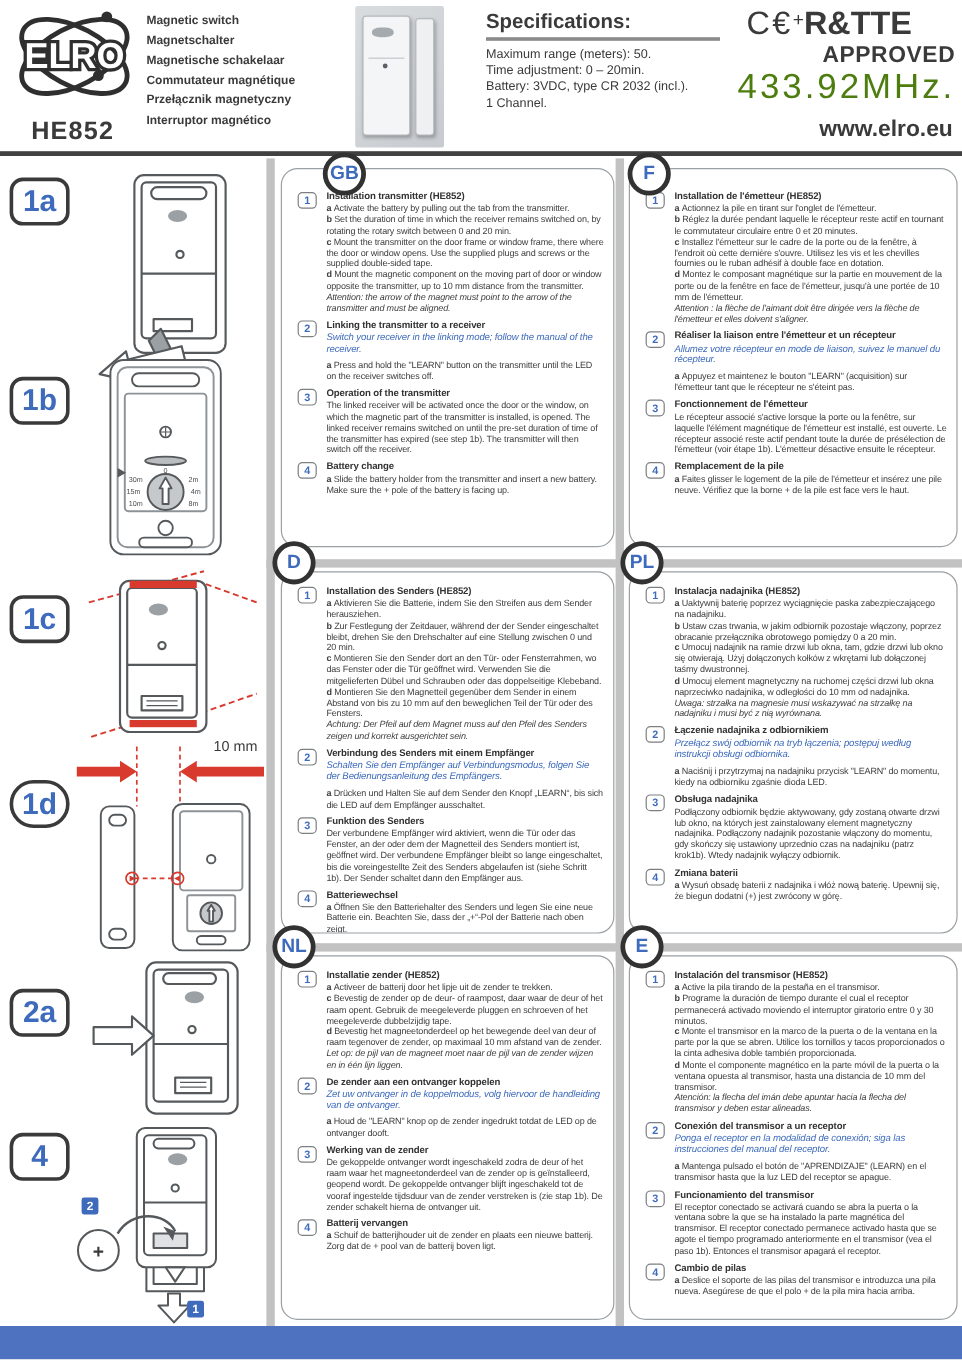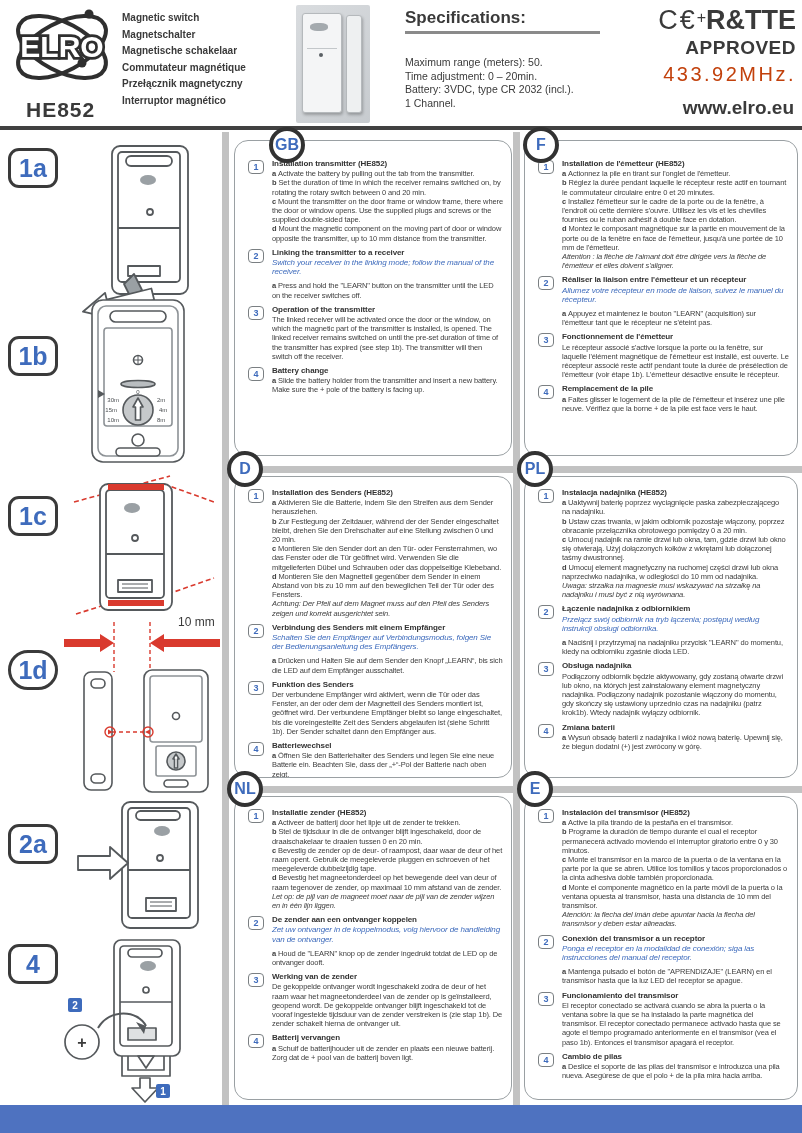--- a/index.html
+++ b/index.html
@@ -11,29 +11,29 @@
   .logo-wrap { position:absolute; left:6px; top:0; width:112px; height:96px; }
   .model { position:absolute; left:26px; top:98px; font-size:21px; font-weight:bold; letter-spacing:1px; }
   .prod-names { position:absolute; left:122px; top:10px; font-size:10px; font-weight:bold; line-height:16.5px; }
   .photo { position:absolute; left:296px; top:5px; width:74px; height:118px; background:linear-gradient(135deg,#d9dcdf,#c7cbcf); border-radius:2px; }
   .photo .main-piece { position:absolute; left:6px; top:8px; width:40px; height:100px; background:#f4f5f6; border:1px solid #b5b9bc; border-radius:3px; box-shadow:1px 2px 3px rgba(0,0,0,.25); }
   .photo .main-piece:after { content:""; position:absolute; left:4px; top:34px; width:30px; height:1px; background:#c3c7ca; }
   .photo .logo-smudge { position:absolute; left:14px; top:18px; width:18px; height:8px; background:#8a9096; border-radius:40%; opacity:.75; }
   .photo .dot { position:absolute; left:23px; top:48px; width:4px; height:4px; background:#5a6065; border-radius:50%; }
   .photo .mag-piece { position:absolute; left:50px; top:10px; width:16px; height:98px; background:#eef0f1; border:1px solid #b5b9bc; border-radius:3px; box-shadow:1px 2px 3px rgba(0,0,0,.25); }
   .specs { position:absolute; left:405px; top:8px; width:210px; }
-  .specs h2 { font-size:17px; font-weight:bold; padding-bottom:3px; border-bottom:3px solid #8a8a8a; margin-bottom:22px; width:195px; }
+  .specs h2 { font-size:17px; font-weight:bold; padding-bottom:3px; border-bottom:3px solid #8a8a8a; margin-bottom:5px; width:195px; }
   .specs div { font-size:10.5px; line-height:13.5px; }
   .approval { position:absolute; right:6px; top:4px; width:210px; text-align:right; }
-  .approval .l1 { font-size:27px; line-height:28px; }
+  .approval .l1 { font-size:27px; line-height:28px;text-align:center; }
   .approval .l1 .ce { font-weight:400; letter-spacing:2px; }
   .approval .l1 .plus { font-size:16px; vertical-align:6px; }
   .approval .l1 .rtte { font-weight:bold; }
   .approval .l2 { font-size:19px; font-weight:bold; line-height:27px; letter-spacing:.5px; }
-  .approval .l3 { font-size:20px; font-weight:400; color:#c2410c; letter-spacing:2.5px; line-height:26px; }
+  .approval .l3 { font-size:29px; font-weight:400; color:#4d7c0f; letter-spacing:2.5px; line-height:26px; }
   .website { position:absolute; right:8px; top:97px; font-size:19px; font-weight:bold; }
 
   
   .vbar { position:absolute; width:7px; background:#c2c2c2; }
   .hbar { position:absolute; height:7px; background:#c2c2c2; }
   .lang-box { position:absolute; background:#fff; border:1.3px solid #9aa0a3; border-radius:14px; overflow:hidden; padding:11px 8px 4px 13px; }
   .badge { position:absolute; width:36px; height:36px; border:4.5px solid #323232; border-radius:50%; background:#fff; color:#3e6bbc; font-weight:bold; font-size:16px; display:flex; align-items:center; justify-content:center; z-index:5; }
 
   
   .step { display:flex; margin-bottom:5px; }
@@ -116,21 +116,21 @@
       <circle cx="88" cy="72" r="3"></circle>
       <line x1="56" y1="88" x2="118" y2="88"></line>
       <rect x="66" y="126" width="32" height="10"></rect>
       <polygon points="72,134 80,150 70,160 62,144" fill="#9aa0a4" stroke="#55595c"></polygon>
       <g transform="rotate(-14 52 164)">
         <polygon points="92,158 46,158 46,151 20,164 46,177 46,170 92,170" fill="#fff"></polygon>
       </g>
     </g>
   </svg>
 
-  <div class="diag-label" style="left:8px; top:336px;">1b</div>
+  <div class="diag-label" style="left:8px; top:314px;">1b</div>
   <svg class="dsvg" style="left:72px; top:298px;" width="132" height="168" viewBox="0 0 132 168">
     <g stroke="#55595c" stroke-width="1.6" fill="#fff" stroke-linejoin="round">
       <rect x="20" y="2" width="92" height="162" rx="11"></rect>
       <rect x="26" y="8" width="80" height="150" rx="8" stroke="#8d9296"></rect>
       <rect x="38" y="13" width="56" height="11" rx="5.5"></rect>
       <rect x="32" y="30" width="68" height="98" rx="3" stroke="#8d9296"></rect>
       <circle cx="66" cy="62" r="4.5"></circle>
       <line x1="62" y1="62" x2="70" y2="62" stroke-width="1"></line>
       <line x1="66" y1="58" x2="66" y2="66" stroke-width="1"></line>
       <ellipse cx="66" cy="86" rx="17" ry="3.5" fill="#b9bdc0"></ellipse>
@@ -256,20 +256,21 @@
 
   <div class="lang-box" style="left:234px; top:140px; width:278px; height:316px; padding-top:18px;">
     <div class="step">
       <div class="stepnum">1</div>
       <div class="stepbody">
         <div class="steptitle">Installation transmitter (HE852)</div>
         <div class="para"><b>a</b><span>Activate the battery by pulling out the tab from the transmitter.</span></div>
         <div class="para"><b>b</b><span>Set the duration of time in which the receiver remains switched on, by rotating the rotary switch between 0 and 20 min.</span></div>
         <div class="para"><b>c</b><span>Mount the transmitter on the door frame or window frame, there where the door or window opens. Use the supplied plugs and screws or the supplied double-sided tape.</span></div>
         <div class="para"><b>d</b><span>Mount the magnetic component on the moving part of door or window opposite the transmitter, up to 10 mm distance from the transmitter.</span></div>
+        <div class="para note">Attention: the arrow of the magnet must point to the arrow of the transmitter and must be aligned.</div>
       </div>
     </div>
     <div class="step">
       <div class="stepnum">2</div>
       <div class="stepbody">
         <div class="steptitle">Linking the transmitter to a receiver</div>
         <div class="intro">Switch your receiver in the linking mode; follow the manual of the receiver.</div>
         <div class="para"><b>a</b><span>Press and hold the "LEARN" button on the transmitter until the LED on the receiver switches off.</span></div>
       </div>
     </div>
@@ -396,21 +397,20 @@
       </div>
     </div>
   </div>
 
   <div class="lang-box" style="left:234px; top:796px; width:278px; height:304px;">
     <div class="step">
       <div class="stepnum">1</div>
       <div class="stepbody">
         <div class="steptitle">Installatie zender (HE852)</div>
         <div class="para"><b>a</b><span>Activeer de batterij door het lipje uit de zender te trekken.</span></div>
-        <div class="para"><b>b</b><span>Stel de tijdsduur in die de ontvanger blijft ingeschakeld, door de draaischakelaar te draaien tussen 0 en 20 min.</span></div>
         <div class="para"><b>c</b><span>Bevestig de zender op de deur- of raampost, daar waar de deur of het raam opent. Gebruik de meegeleverde pluggen en schroeven of het meegeleverde dubbelzijdig tape.</span></div>
         <div class="para"><b>d</b><span>Bevestig het magneetonderdeel op het bewegende deel van deur of raam tegenover de zender, op maximaal 10 mm afstand van de zender.</span></div>
         <div class="para note">Let op: de pijl van de magneet moet naar de pijl van de zender wijzen en in één lijn liggen.</div>
       </div>
     </div>
     <div class="step">
       <div class="stepnum">2</div>
       <div class="stepbody">
         <div class="steptitle">De zender aan een ontvanger koppelen</div>
         <div class="intro">Zet uw ontvanger in de koppelmodus, volg hiervoor de handleiding van de ontvanger.</div>

